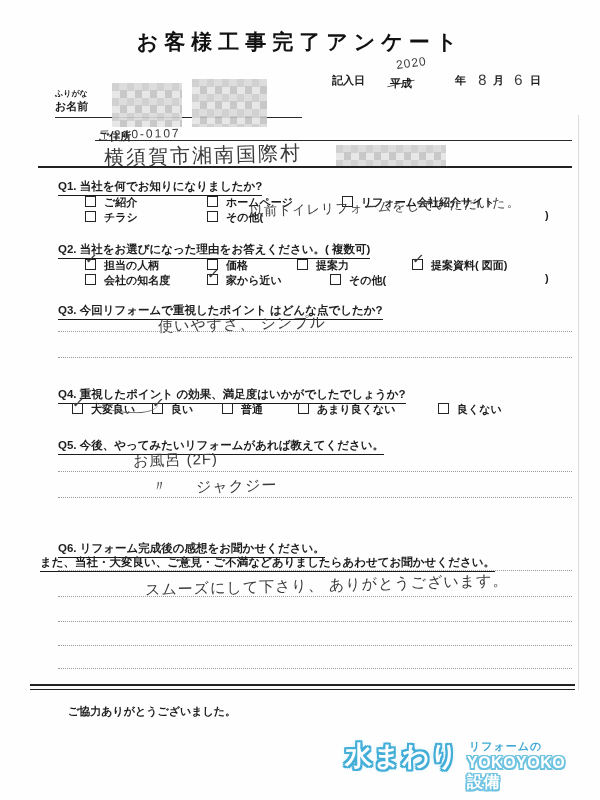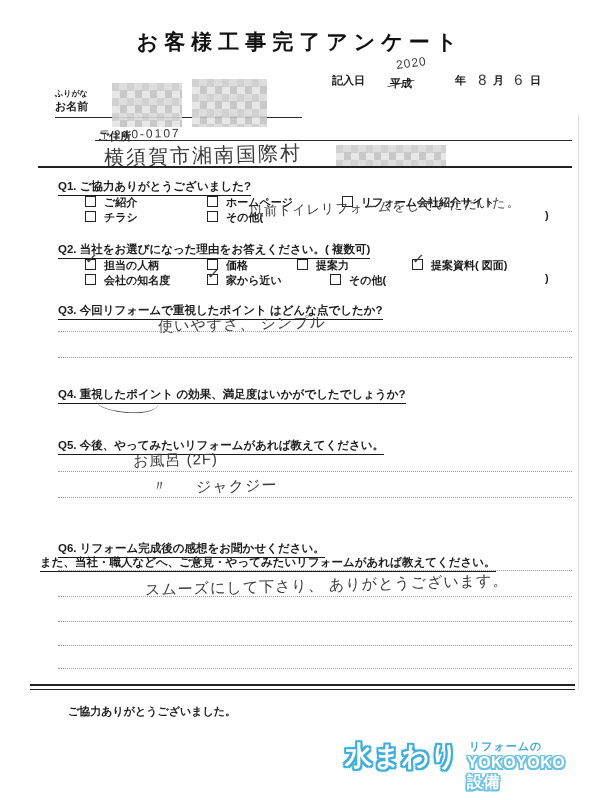--- a/index.html
+++ b/index.html
@@ -97,21 +97,21 @@
   <div class="abs mosaic" style="left:192px;top:79px;width:75px;height:48px;"></div>
 
   <div class="abs lbl" style="left:58px;top:129px;margin-left:40px;">ご住所</div>
   <div class="abs hw hw-sm" style="left:100px;top:126px;letter-spacing:2px;">〒240-0107</div>
   <div class="abs rule" style="left:95px;top:140px;width:477px;border-bottom-width:1px;"></div>
   <div class="abs hw hw-big" style="left:104px;top:142px;">横須賀市湘南国際村</div>
   <div class="abs mosaic" style="left:336px;top:145px;width:110px;height:23px;"></div>
   <div class="abs rule-heavy" style="left:38px;top:166px;width:534px;"></div>
 
   <div class="abs" style="left:58px;top:176px;">
-    <span class="qhead">Q1. ご協力ありがとうございました?</span>
+    <span class="qhead">Q1. 当社を何でお知りになりましたか?</span>
   </div>
   <div class="row" style="top:192px;">
     <span class="opt" style="left:85px;">
       <span class="cb"></span><span class="cb-label">ご紹介</span>
     </span>
     <span class="opt" style="left:207px;">
       <span class="cb"></span><span class="cb-label">ホームページ</span>
     </span>
     <span class="opt" style="left:342px;">
       <span class="cb"></span><span class="cb-label">リフォーム会社紹介サイト</span>
@@ -160,37 +160,54 @@
 
   <div class="abs" style="left:58px;top:300px;">
     <span class="qhead">Q3. 今回リフォームで重視したポイント はどんな点でしたか?</span>
   </div>
   <div class="abs hw" style="left:158px;top:315px;">使いやすさ、 シンプル</div>
   <div class="abs dots" style="left:58px;top:331px;width:514px;"></div>
   <div class="abs dots" style="left:58px;top:357px;width:514px;"></div>
 
   <div class="abs" style="left:58px;top:384px;">
     <span class="qhead">Q4. 重視したポイント の効果、満足度はいかがでしたでしょうか?</span>
+  </div>
+  <div class="row" style="top:399px;">
+    <span class="opt" style="left:72px;">
+      <span class="cb checked"></span><span class="cb-label">大変良い</span>
+    </span>
+    <span class="opt" style="left:152px;">
+      <span class="cb checked"></span><span class="cb-label">良い</span>
+    </span>
+    <span class="opt" style="left:222px;">
+      <span class="cb"></span><span class="cb-label">普通</span>
+    </span>
+    <span class="opt" style="left:298px;">
+      <span class="cb"></span><span class="cb-label">あまり良くない</span>
+    </span>
+    <span class="opt" style="left:438px;">
+      <span class="cb"></span><span class="cb-label">良くない</span>
+    </span>
   </div>
   <div class="abs pen-arc" style="left:96px;top:400px;"></div>
 
   <div class="abs" style="left:58px;top:435px;">
     <span class="qhead">Q5. 今後、やってみたいリフォームがあれば教えてください。</span>
   </div>
   <div class="abs hw" style="left:133px;top:451px;">お風呂 (2F)</div>
   <div class="abs dots" style="left:58px;top:471px;width:514px;"></div>
   <div class="abs hw" style="left:152px;top:477px;">〃</div>
   <div class="abs hw" style="left:196px;top:477px;">ジャクジー</div>
   <div class="abs dots" style="left:58px;top:497px;width:514px;"></div>
 
   <div class="abs" style="left:58px;top:538px;">
     <span class="qhead">Q6. リフォーム完成後の感想をお聞かせください。</span>
   </div>
   <div class="abs" style="left:40px;top:552px;">
-    <span class="qhead">また、当社・職人などへ、ご意見・やってみたいリフォームがあれば教えてください。</span>
+    <span class="qhead">また、当社・大変良い、ご意見・ご不満などありましたらあわせてお聞かせください。</span>
   </div>
   <div class="abs dots" style="left:58px;top:570px;width:514px;"></div>
   <div class="abs hw" style="left:145px;top:576px;">スムーズにして下さり、 ありがとうございます。</div>
   <div class="abs dots" style="left:58px;top:596px;width:514px;"></div>
   <div class="abs dots" style="left:58px;top:621px;width:514px;"></div>
   <div class="abs dots" style="left:58px;top:645px;width:514px;"></div>
   <div class="abs dots" style="left:58px;top:668px;width:514px;"></div>
 
   <div class="abs dline" style="left:30px;top:684px;width:545px;"></div>
 

